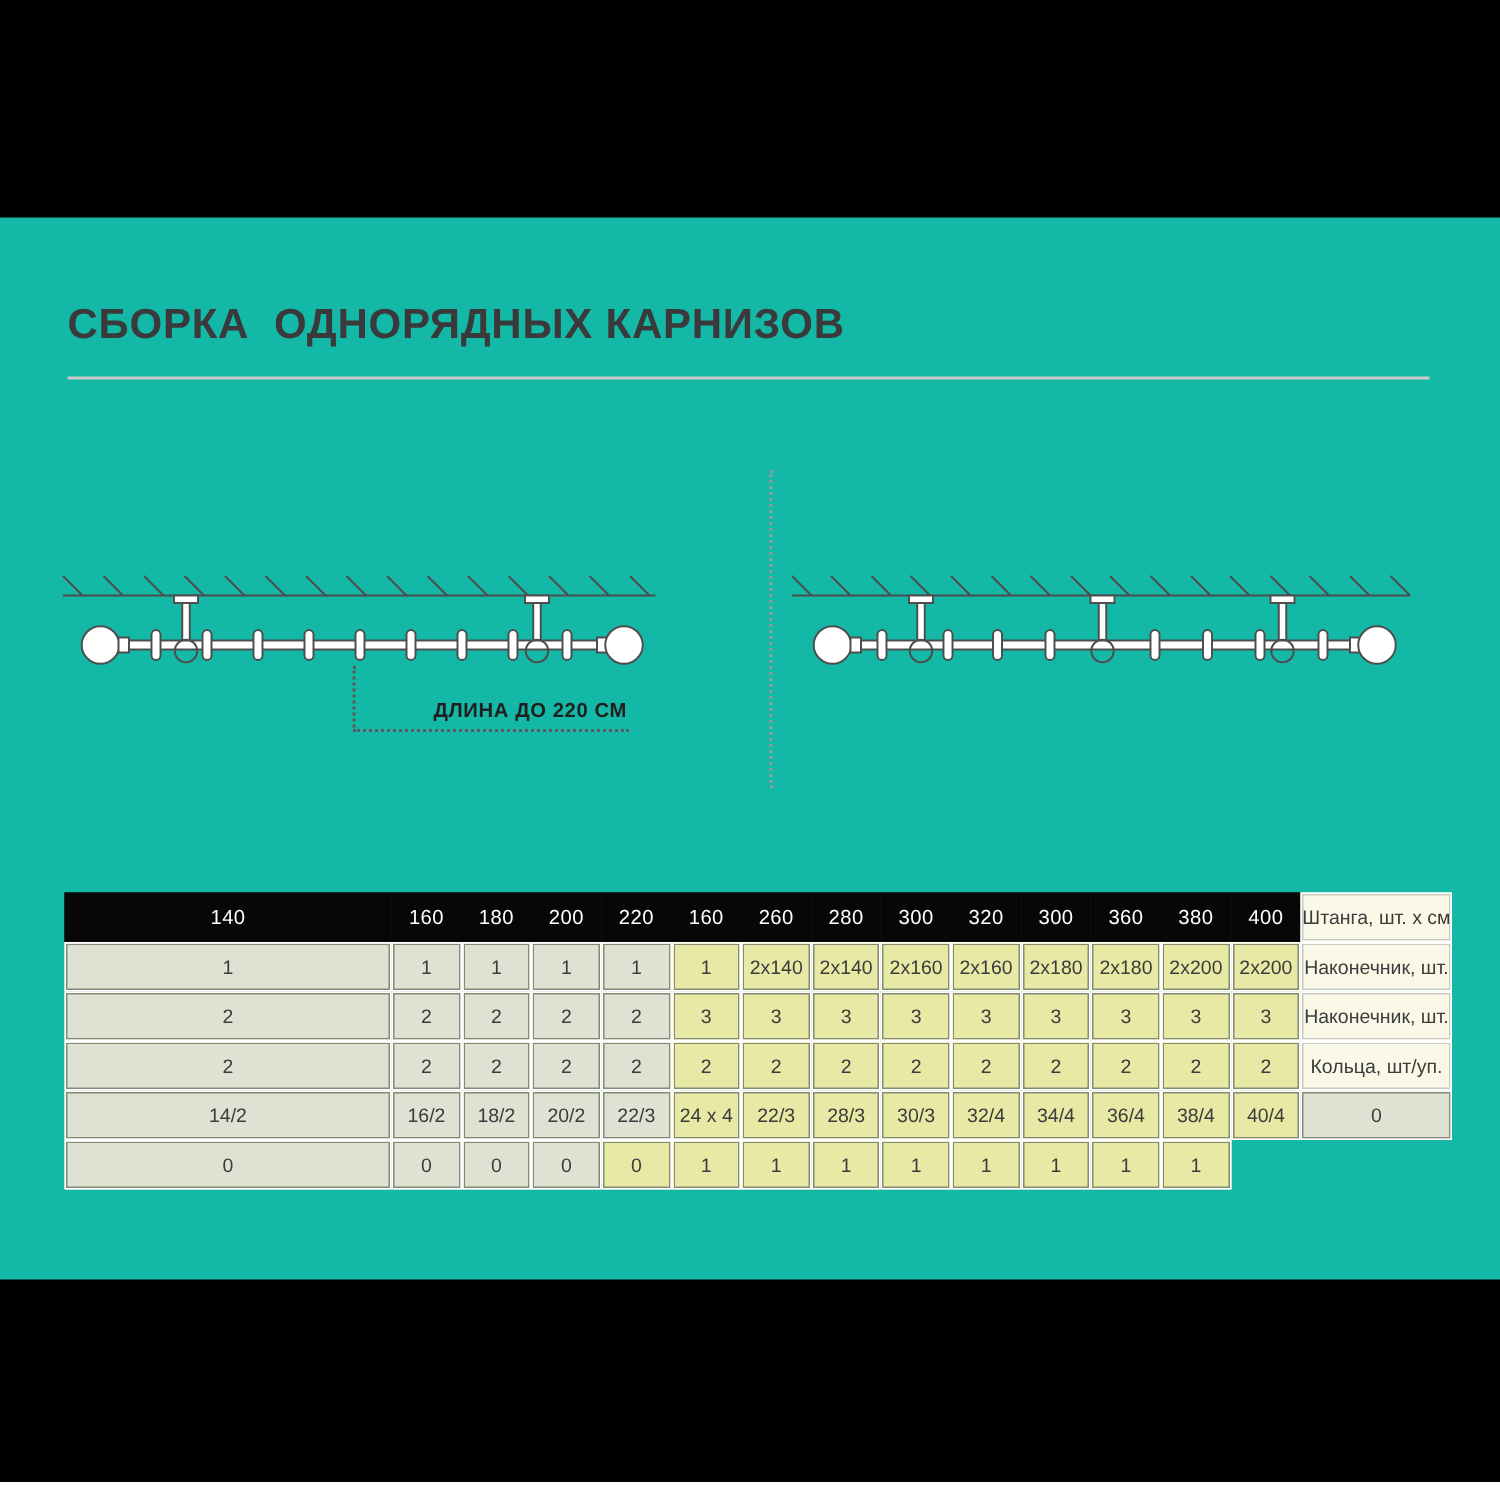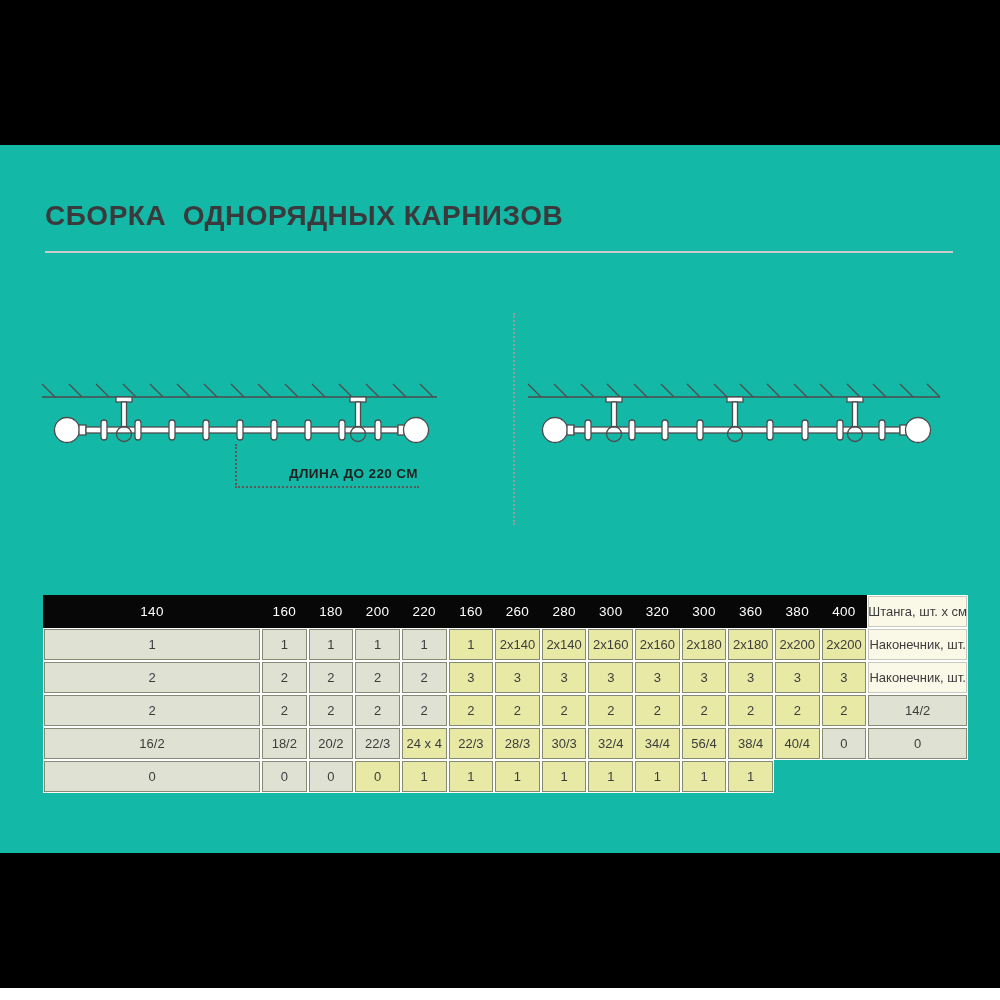--- a/index.html
+++ b/index.html
@@ -219,32 +219,33 @@
       <div class="cell g1">2</div>
       <div class="cell g2">2</div>
       <div class="cell g2">2</div>
       <div class="cell g2">2</div>
       <div class="cell g2">2</div>
       <div class="cell g2">2</div>
       <div class="cell g2">2</div>
       <div class="cell g2">2</div>
       <div class="cell g2">2</div>
       <div class="cell g2">2</div>
+      <div class="cell rowlabel">Кольца, шт/уп.</div>
       <div class="cell g1">14/2</div>
       <div class="cell g1">16/2</div>
       <div class="cell g1">18/2</div>
       <div class="cell g1">20/2</div>
       <div class="cell g1">22/3</div>
       <div class="cell g2">24 x 4</div>
       <div class="cell g2">22/3</div>
       <div class="cell g2">28/3</div>
       <div class="cell g2">30/3</div>
       <div class="cell g2">32/4</div>
       <div class="cell g2">34/4</div>
-      <div class="cell g2">56/4</div>
+      <div class="cell g2">36/4</div>
       <div class="cell g2">38/4</div>
       <div class="cell g2">40/4</div>
       <div class="cell g1">0</div>
       <div class="cell g1">0</div>
       <div class="cell g1">0</div>
       <div class="cell g1">0</div>
       <div class="cell g1">0</div>
       <div class="cell g2">0</div>
       <div class="cell g2">1</div>
       <div class="cell g2">1</div>

